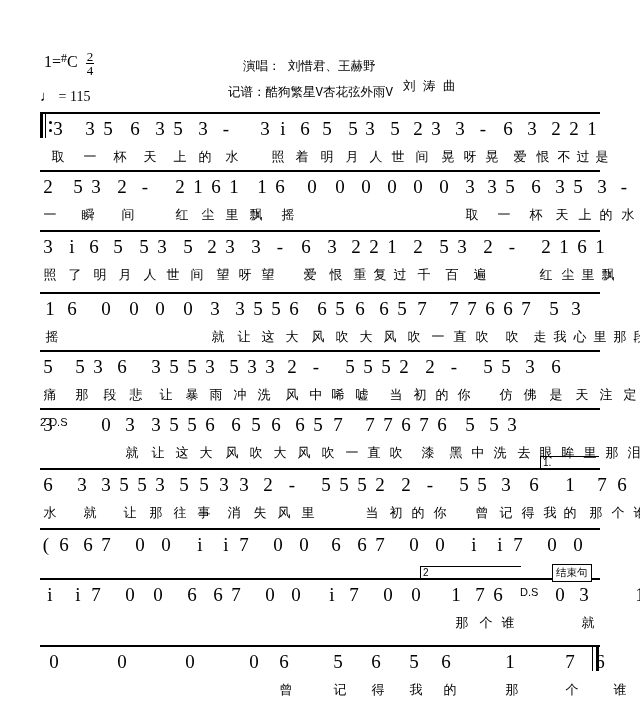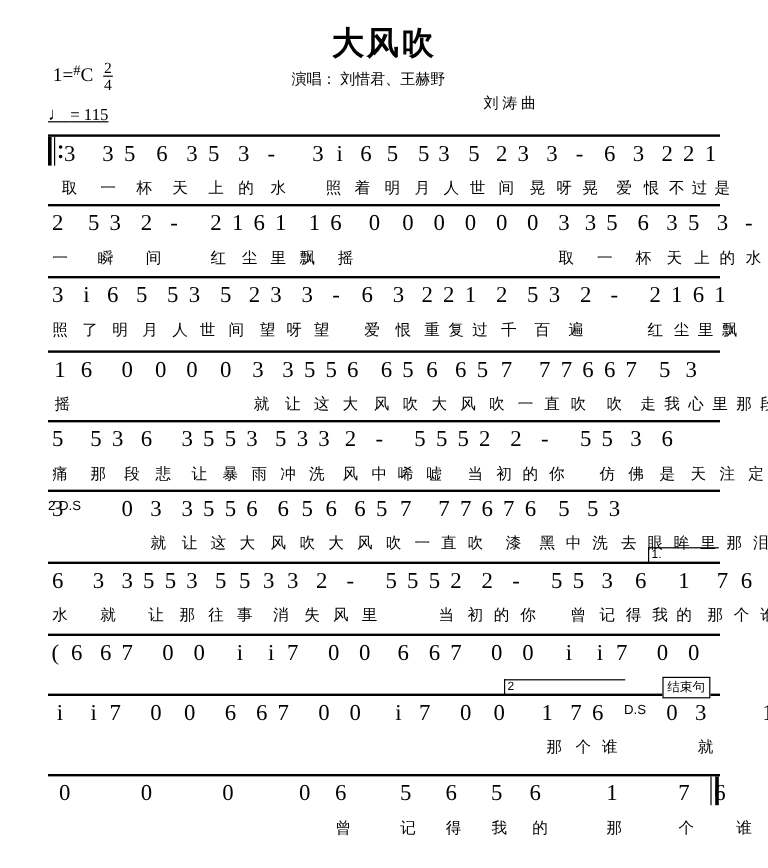--- a/index.html
+++ b/index.html
@@ -28,21 +28,21 @@
     width: 640px;
     text-align: center;
     font-size: 27px;
     font-weight: bold;
     letter-spacing: 2px;
     font-family: "Liberation Sans", sans-serif;
   }
   .credits {
     position: absolute;
     font-size: 12.5px;
-    font-family: Liberation Serif, serif;
+    font-family: Liberation Mono, monospace;
     white-space: nowrap;
   }
   .singer { top: 58px; left: 243px; }
   .notation { top: 84px; left: 228px; }
   .composer1 { top: 58px; left: 403px; }
   .composer2 { top: 78px; left: 403px; }
 
   .keysig {
     position: absolute;
     top: 50px;
@@ -66,21 +66,20 @@
   .frac .num { display: block; border-bottom: 1.4px solid #000; padding: 0 1px; }
   .frac .den { display: block; padding: 0 1px; }
 
   .tempo {
     position: absolute;
     top: 88px;
     left: 40px;
     font-size: 14px;
     font-family: "Liberation Serif", serif;
     white-space: nowrap;
-    text-decoration: underline;
   }
   .tempo .notehead { font-size: 15px; }
 
   
   .system {
     position: absolute;
     left: 0;
     width: 640px;
   }
   .staffline {
@@ -164,36 +163,36 @@
     height: 24px;
   }
   .finalbar .t1 { position:absolute; left:0; top:0; width:1.4px; height:24px; background:#000; }
   .finalbar .t2 { position:absolute; left:4px; top:0; width:3px; height:24px; background:#000; }
 </style>
 </head>
 <body>
 
 <div class="sheet">
 
-  <div class="title">大风吹</div>
 
   <div class="keysig">
     <span>1=</span><span class="sharp">#</span><span>C</span>
     <span class="frac">
       <span class="num">2</span>
       <span class="den">4</span>
     </span>
   </div>
 
   <div class="tempo">
     <span class="notehead">♩</span>
     <span>= 115</span>
   </div>
 
   <div class="credits singer">演唱： 刘惜君、王赫野</div>
+  <div class="credits notation">记谱：酷狗繁星V杏花弦外雨V</div>
   <div class="credits composer2">刘                                      涛 曲</div>
 
   <div id="systems-host">
       <div class="system" style="top: 112px;">
         <div class="staffline"></div>
         <div class="row-notes">
           <div class="note" style="left: 18px;">3</div>
           <div class="note" style="left: 50px;">3</div>
           <div class="note" style="left: 68px;">5</div>
           <div class="note" style="left: 95px;">6</div>

